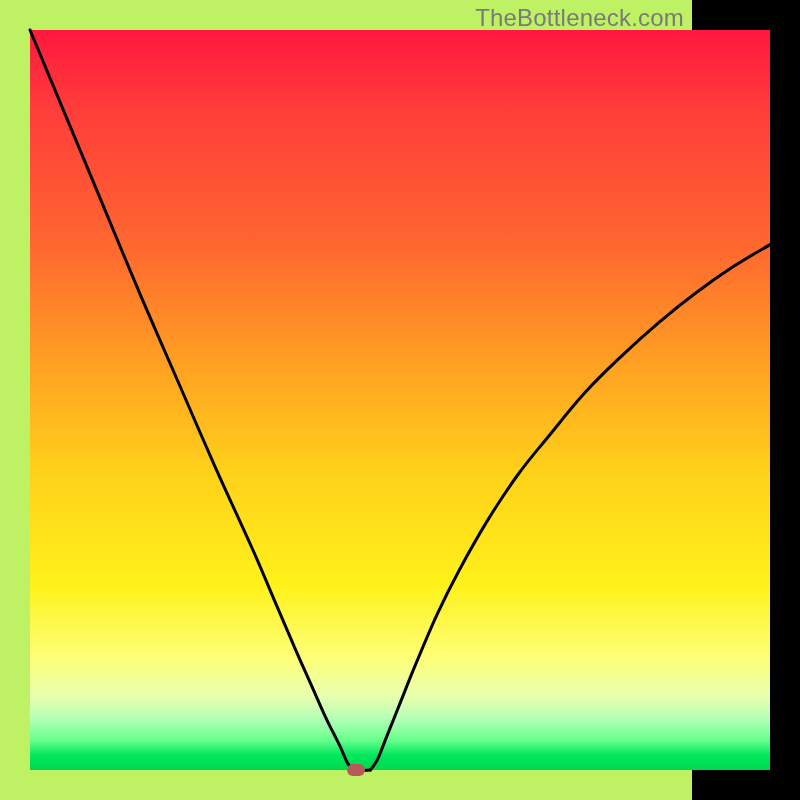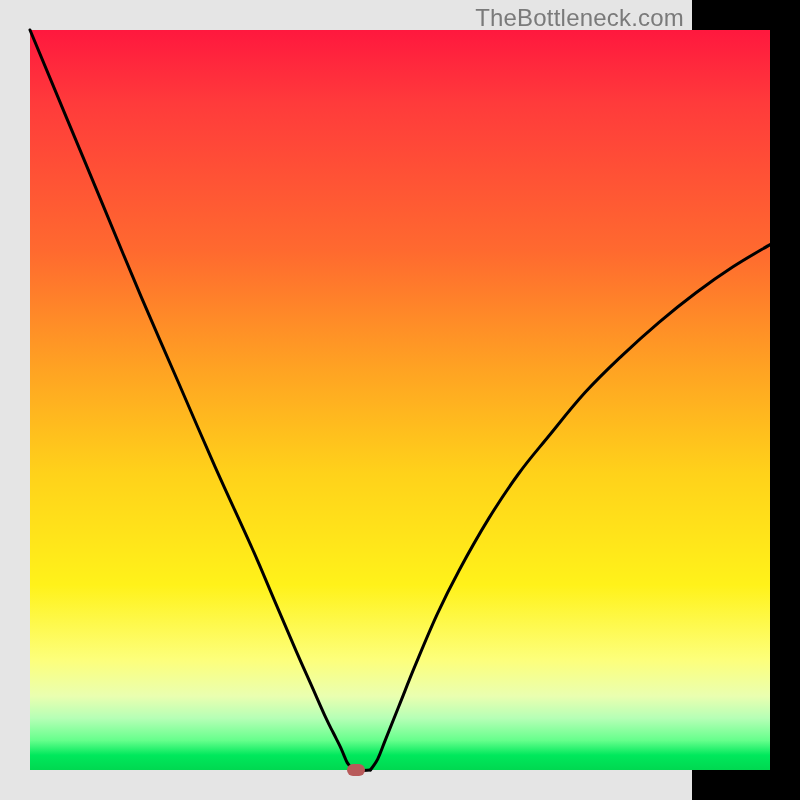--- a/index.html
+++ b/index.html
@@ -10,21 +10,21 @@
     background: #000;
     overflow: hidden;
     font-family: Arial, Helvetica, sans-serif;
   }
   .frame {
     position: absolute;
     left: 0;
     top: 0;
     width: 692px;
     height: 800px;
-    background: #e5e5e5;
+    background: #bef264;
   }
   .plot {
     position: absolute;
     left: 30px;
     top: 30px;
     width: 740px;
     height: 740px;
     
     background: linear-gradient(to bottom,
       #ff183e 0%,

